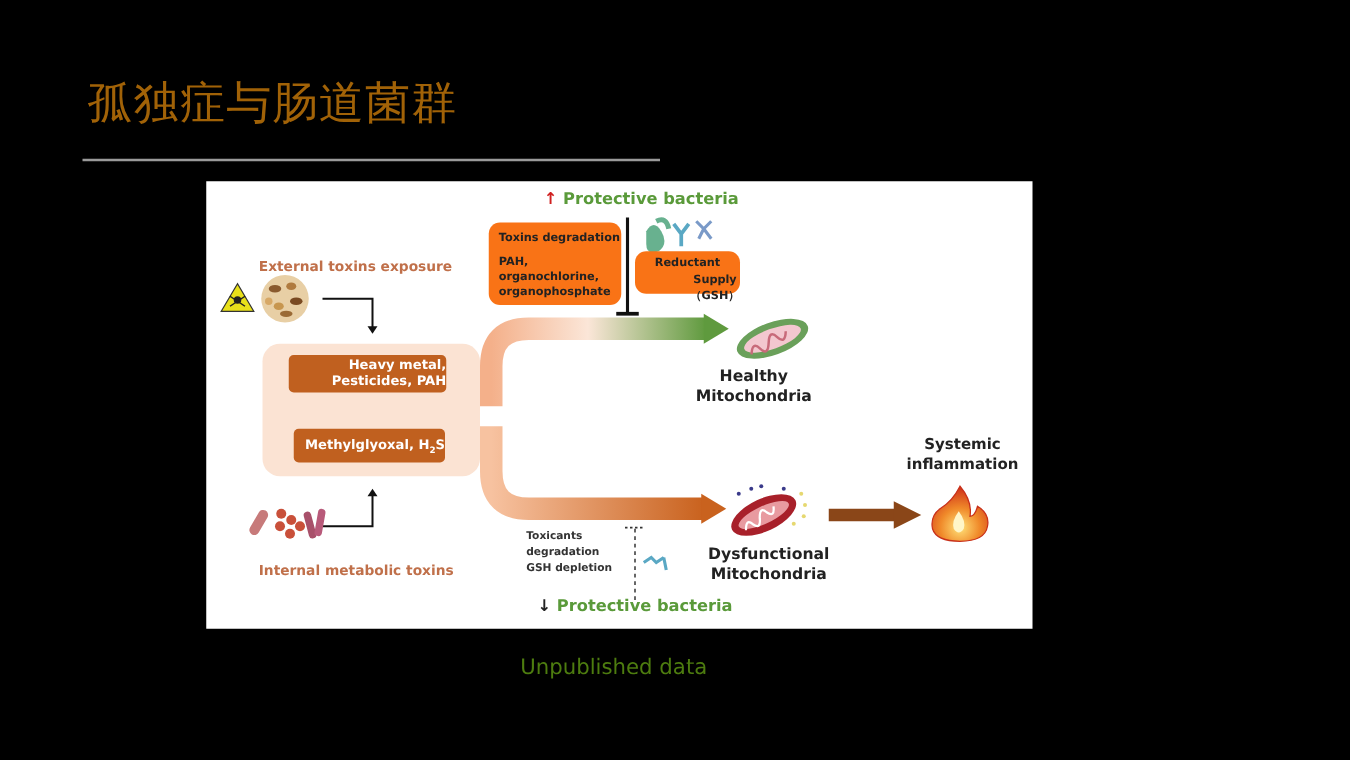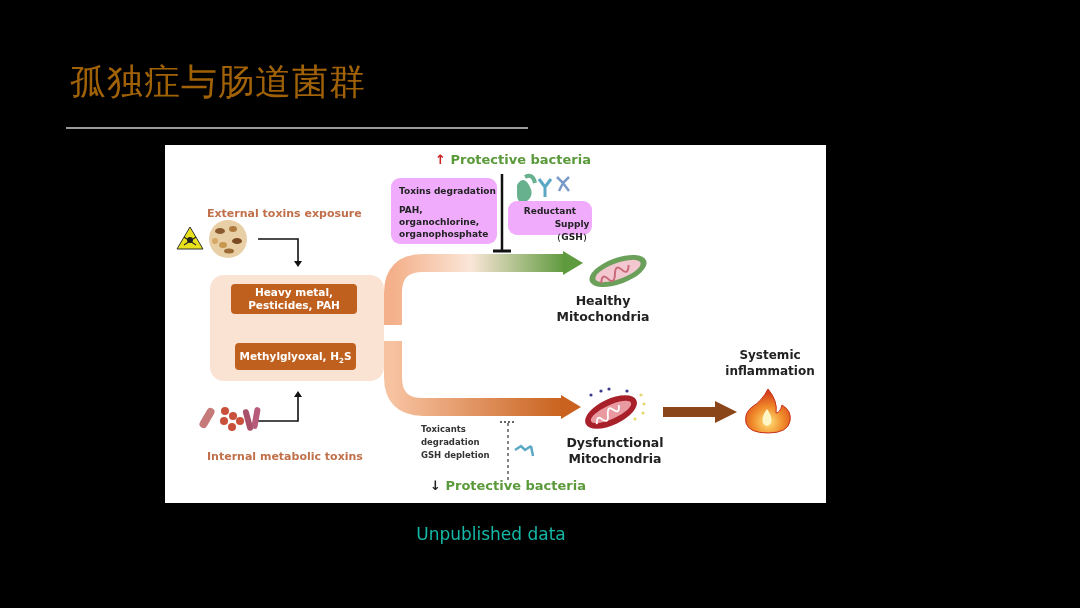--- a/index.html
+++ b/index.html
@@ -1,28 +1,28 @@
 <!DOCTYPE html>
 <html><head>
 <meta charset="utf-8">
 <style>
   html, body { margin:0; padding:0; }
   body { width:1080px; height:608px; background:#000; position:relative; overflow:hidden;
          font-family:"DejaVu Sans", "Liberation Sans", sans-serif; }
   .title { position:absolute; left:70px; top:58px; color:#a16207; font-size:36px; font-weight:400; letter-spacing:1px; }
   .rule { position:absolute; left:66px; top:127px; width:462px; height:2px; background:#9a9a9a; }
   .figure { position:absolute; left:165px; top:145px; width:661px; height:358px; background:#fff; overflow:hidden; }
-  .caption { position:absolute; left:0; width:982px; top:524px; text-align:center; color:#14b8a6; font-size:17px; }
+  .caption { position:absolute; left:0; width:982px; top:524px; text-align:center; color:#4d7c0f; font-size:17px; }
   .abs { position:absolute; }
   .lbl-orange { color:#c0704a; font-weight:bold; font-size:11px; font-family:"DejaVu Sans", sans-serif; }
   .lbl-green { color:#5a9a3a; font-weight:bold; font-size:13px; }
   .lbl-dark { color:#222; font-weight:bold; }
-  .greenbox { background:#f0abfc; border-radius:9px; }
+  .greenbox { background:#f97316; border-radius:9px; }
   .peach { background:#fbe3d3; border-radius:14px; }
-  .brownbox { background:#c0601f; border-radius:4px; color:#fff; font-weight:bold; font-size:10.5px; text-align:center; }
+  .brownbox { background:#c0601f; border-radius:4px; color:#fff; font-weight:bold; font-size:10.5px; text-align:right; }
   svg { position:absolute; left:0; top:0; }
 </style>
 </head>
 <body>
 
 <div class="title">孤独症与肠道菌群</div>
 <div class="rule"></div>
 
 <div class="figure">
   <svg width="661" height="358" viewBox="0 0 661 358">

